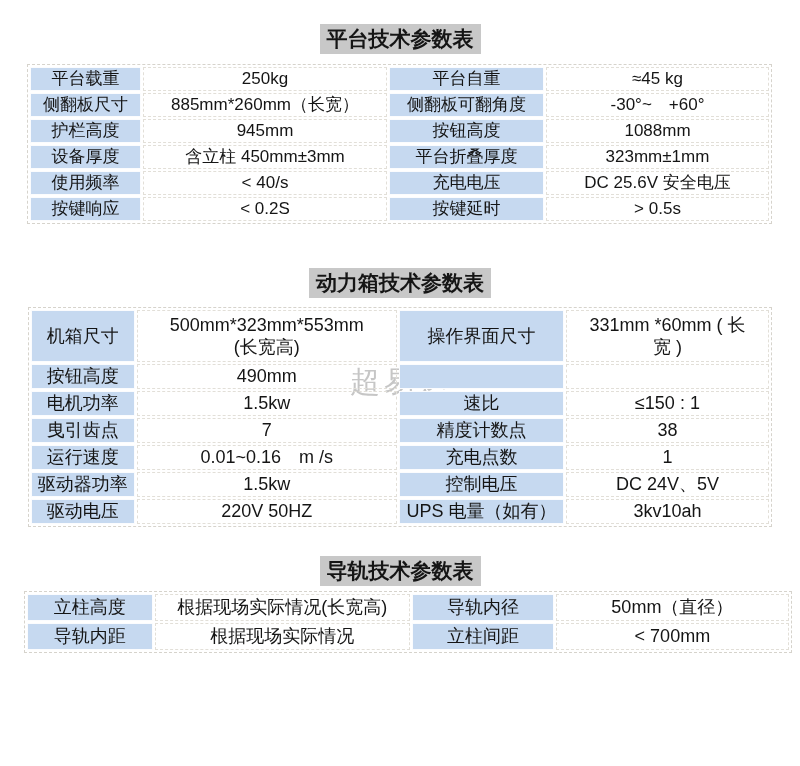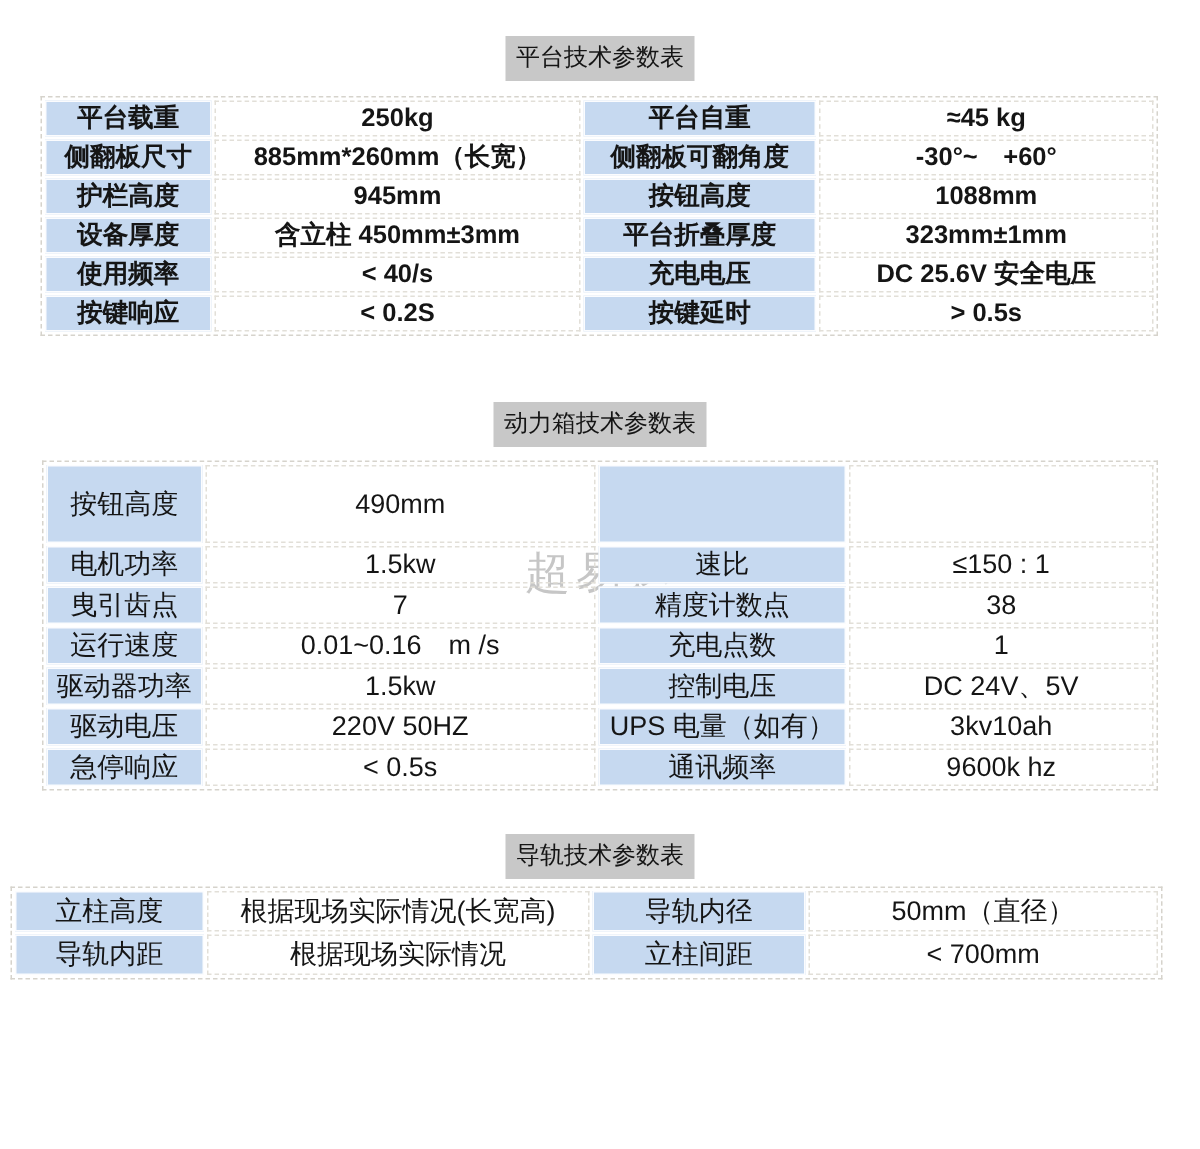--- a/index.html
+++ b/index.html
@@ -29,22 +29,22 @@
     pointer-events: none;
   }
   .title-wrap {
     position: relative;
     z-index: 1;
     text-align: center;
   }
   .table-title {
     display: inline-block;
     background: #c8c8c8;
-    font-size: 16px;
-    font-weight: normal;
+    font-size: 21px;
+    font-weight: bold;
     line-height: 26px;
     padding: 2px 7px;
   }
   .title-1 { margin-top: 24px; }
   .title-2 { margin-top: 44px; }
   .title-3 { margin-top: 29px; }
   table.param-table {
     position: relative;
     z-index: 1;
     table-layout: fixed;
@@ -67,32 +67,32 @@
   td.value-cell {
     background: transparent;
     border: 1px dashed #e2dfd8;
   }
   
   .table-1 {
     margin: 10px 0 0 27px;
     width: 745px;
     font-size: 17px;
   }
-  .table-1 td { height: 22px; font-weight: bold; }
+  .table-1 td { height: 22px; }
   
   .table-2 {
     margin: 9px 0 0 28px;
     width: 744px;
     font-size: 18px;
   }
   .table-2 td { height: 23px; }
   .table-2 tr:first-child td { height: 50px; }
   
   .table-3 {
-    margin: 5px 0 0 7px;
+    margin: 5px 0 0 24px;
     width: 768px;
     font-size: 18px;
   }
   .table-3 td { height: 25px; }
 </style>
 </head>
 <body>
 
 <div class="page">
 
@@ -155,20 +155,28 @@
 
   <table class="param-table table-2">
     <colgroup>
       <col style="width:103px">
       <col style="width:259px">
       <col style="width:164px">
       <col style="width:202px">
     </colgroup>
     <tbody>
         <tr>
+          <td class="label-cell">机箱尺寸</td>
+          <td class="value-cell">500mm*323mm*553mm
+(长宽高)</td>
+          <td class="label-cell">操作界面尺寸</td>
+          <td class="value-cell">331mm *60mm ( 长
+宽 )</td>
+        </tr>
+        <tr>
           <td class="label-cell">按钮高度</td>
           <td class="value-cell">490mm</td>
           <td class="label-cell"></td>
           <td class="value-cell"></td>
         </tr>
         <tr>
           <td class="label-cell">电机功率</td>
           <td class="value-cell">1.5kw</td>
           <td class="label-cell">速比</td>
           <td class="value-cell">≤150 : 1</td>
@@ -189,26 +197,20 @@
           <td class="label-cell">驱动器功率</td>
           <td class="value-cell">1.5kw</td>
           <td class="label-cell">控制电压</td>
           <td class="value-cell">DC 24V、5V</td>
         </tr>
         <tr>
           <td class="label-cell">驱动电压</td>
           <td class="value-cell">220V 50HZ</td>
           <td class="label-cell">UPS 电量（如有）</td>
           <td class="value-cell">3kv10ah</td>
-        </tr>
-        <tr>
-          <td class="label-cell">急停响应</td>
-          <td class="value-cell">&lt; 0.5s</td>
-          <td class="label-cell">通讯频率</td>
-          <td class="value-cell">9600k hz</td>
         </tr>
       </tbody>
   </table>
 
   <div class="title-wrap title-3">
     <span class="table-title">导轨技术参数表</span>
   </div>
 
   <table class="param-table table-3">
     <colgroup>

